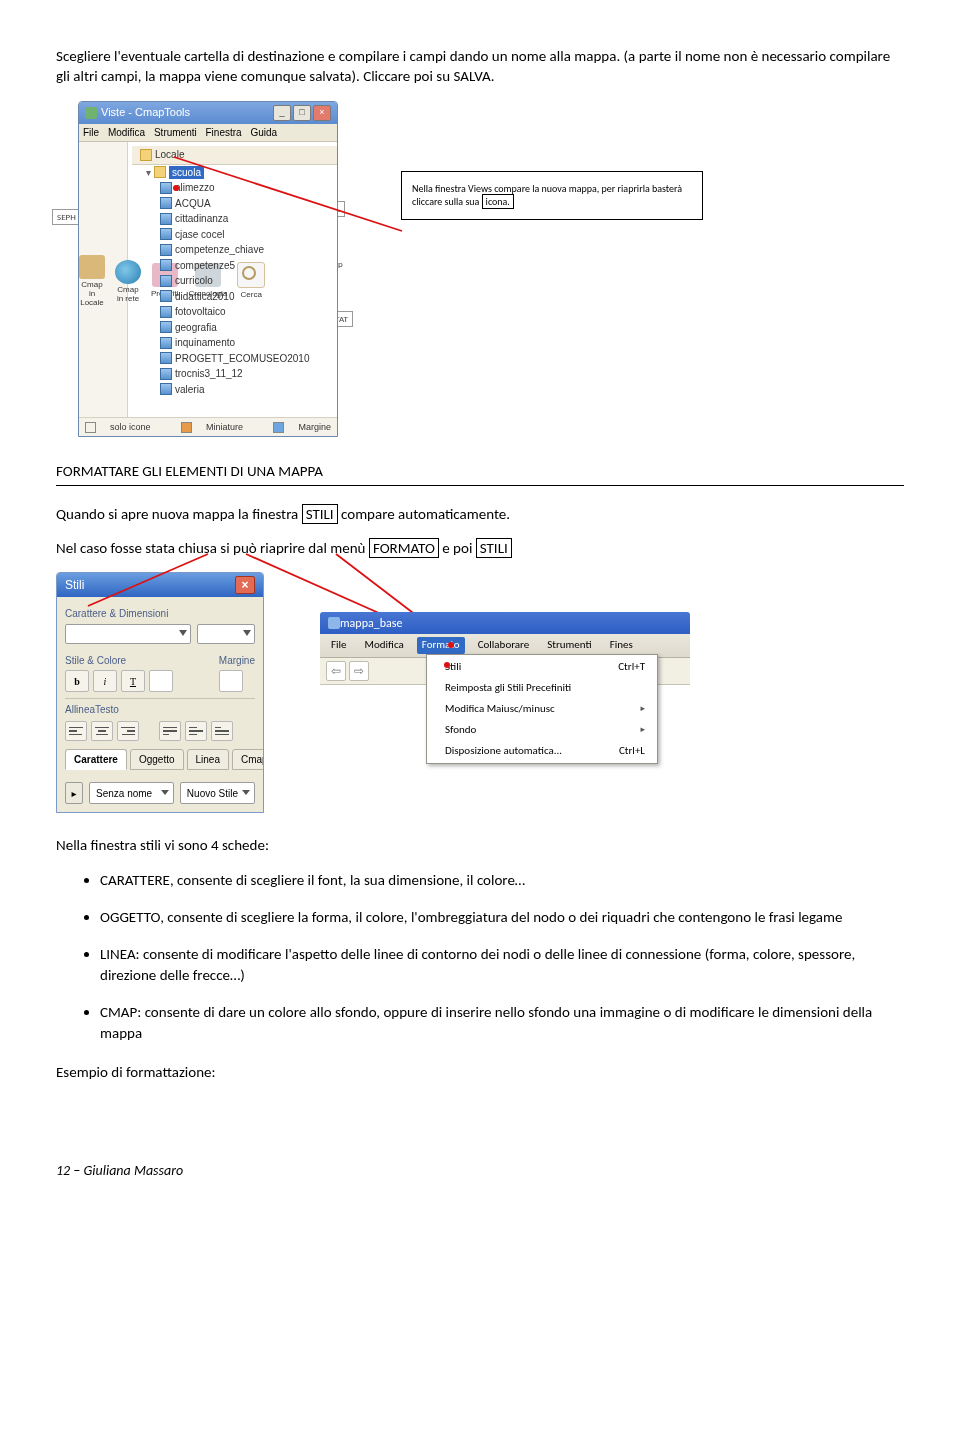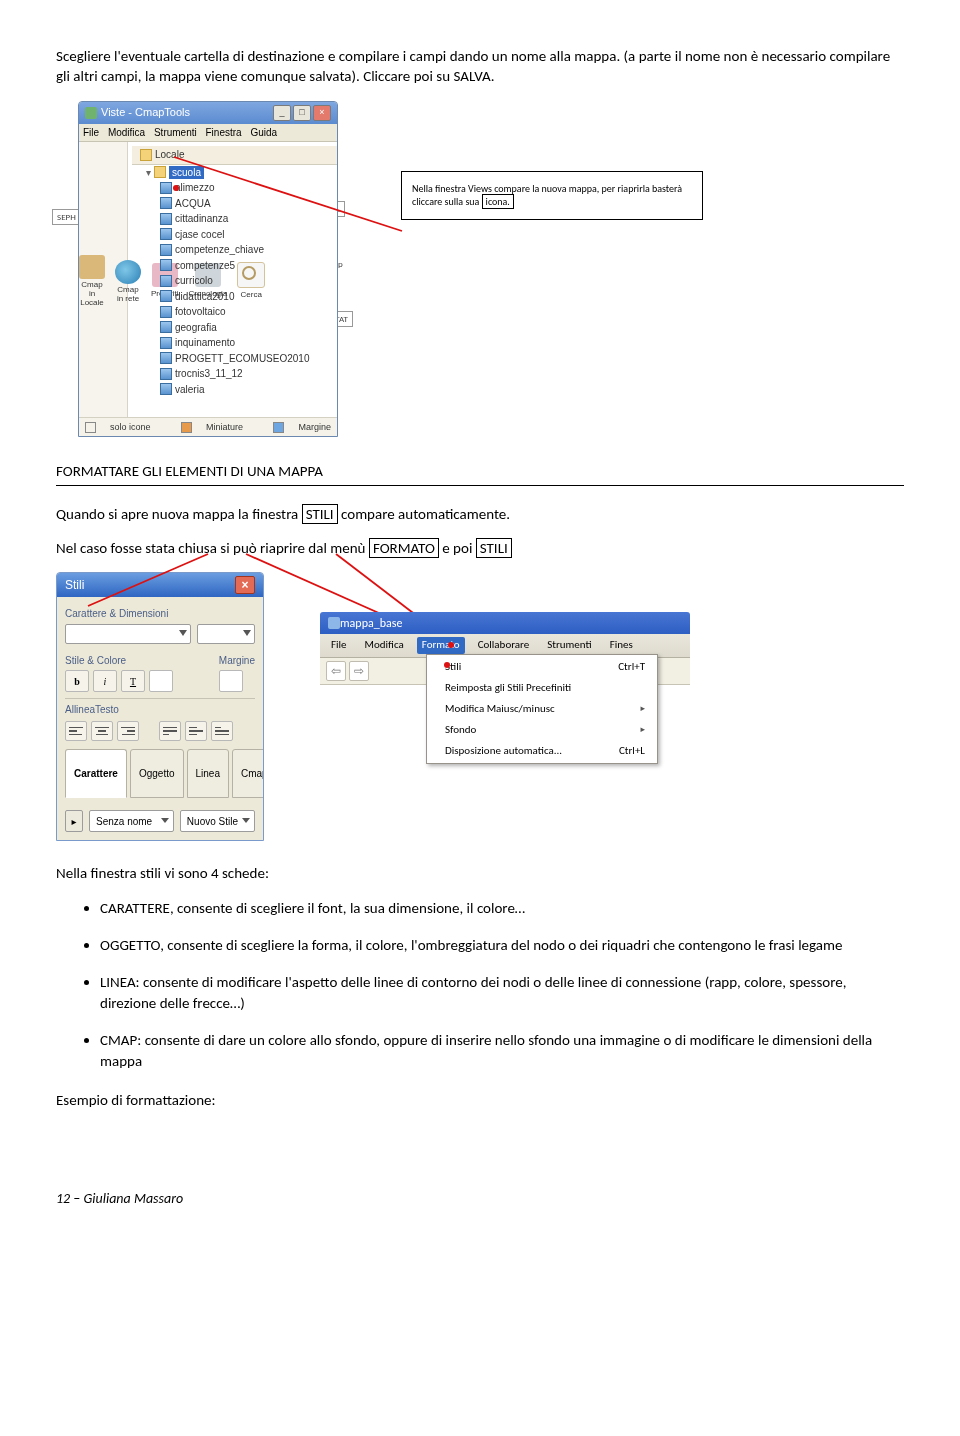--- a/index.html
+++ b/index.html
@@ -104,21 +104,21 @@
   .combo:after { content:""; position:absolute; right:3px; top:5px; border-left:4px solid transparent; border-right:4px solid transparent; border-top:6px solid #555; }
   .two-col { display:flex; gap:15px; }
   .btnrow { display:flex; gap:4px; align-items:center; margin-top:2px; }
   .tbtn { width:22px; height:20px; border:1px solid #b8b8b8; background:#f5f3ea; display:flex; align-items:center; justify-content:center; border-radius:2px; font-family:"Times New Roman",serif; }
   .tbtn.bold { font-weight:bold; }
   .tbtn.ital { font-style:italic; }
   .colorbox { width:22px; height:20px; border:1px solid #b8b8b8; background:#fff; border-radius:2px; }
   .align-row { display:flex; gap:4px; margin-top:4px; }
   .divline { height:1px; background:#c7c3b4; margin:6px 0 4px 0; }
   .tabs-row { display:flex; gap:3px; margin-top:8px; }
-  .tab { padding:17px 8px; border:1px solid #b5b1a4; background:#efece0; border-radius:3px 3px 0 0; font-size:10px; }
+  .tab { padding:3px 8px; border:1px solid #b5b1a4; background:#efece0; border-radius:3px 3px 0 0; font-size:10px; }
   .tab.active { background:#fff; font-weight:bold; border-bottom-color:#fff; }
   .stili-foot { display:flex; gap:6px; padding:4px 8px 8px 8px; align-items:center; }
   .dd { height:20px; border:1px solid #9c9c9c; background:#fff; border-radius:2px; display:flex; align-items:center; padding:0 16px 0 6px; font-size:10px; position:relative; }
   .dd:after { content:""; position:absolute; right:4px; top:7px; border-left:4px solid transparent; border-right:4px solid transparent; border-top:5px solid #555; }
   .arrow-btn { width:16px; height:20px; border:1px solid #9c9c9c; background:#eceadd; border-radius:2px; display:flex; align-items:center; justify-content:center; }
 
   
   .mappa-area { position:relative; width:370px; height:180px; }
   .mappa-top { background:linear-gradient(#4876d4,#2d5ec2); color:#fff; padding:3px 8px; font-size:12px; display:flex; align-items:center; border-radius:3px 3px 0 0; }
   .mappa-menubar { background:linear-gradient(#e9e6db,#dedace); padding:3px 6px; font-size:11px; display:flex; gap:8px; border-bottom:1px solid #b4b0a2; }
@@ -432,19 +432,19 @@
     </div>
     <div class="reddot" style="top:30px; left:128px;"></div>
     <div class="reddot" style="top:50px; left:124px;"></div>
   </div>
 </div>
 
 <p>Nella finestra stili vi sono 4 schede:</p>
 <ul class="bullets">
   <li>CARATTERE, consente di scegliere il font, la sua dimensione, il colore…</li>
   <li>OGGETTO, consente di scegliere la forma, il colore, l'ombreggiatura del nodo o dei riquadri che contengono le frasi legame</li>
-  <li>LINEA: consente di modificare l'aspetto delle linee di contorno dei nodi o delle linee di connessione (rapp, colore, spessore, direzione delle frecce…)</li>
+  <li>LINEA: consente di modificare l'aspetto delle linee di contorno dei nodi o delle linee di connessione (forma, colore, spessore, direzione delle frecce…)</li>
   <li>CMAP: consente di dare un colore allo sfondo, oppure di inserire nello sfondo una immagine o di modificare le dimensioni della mappa</li>
 </ul>
 
 <p>Esempio di formattazione:</p>
 
 <div class="footer">12 – Giuliana Massaro</div>
 
 </body></html>

